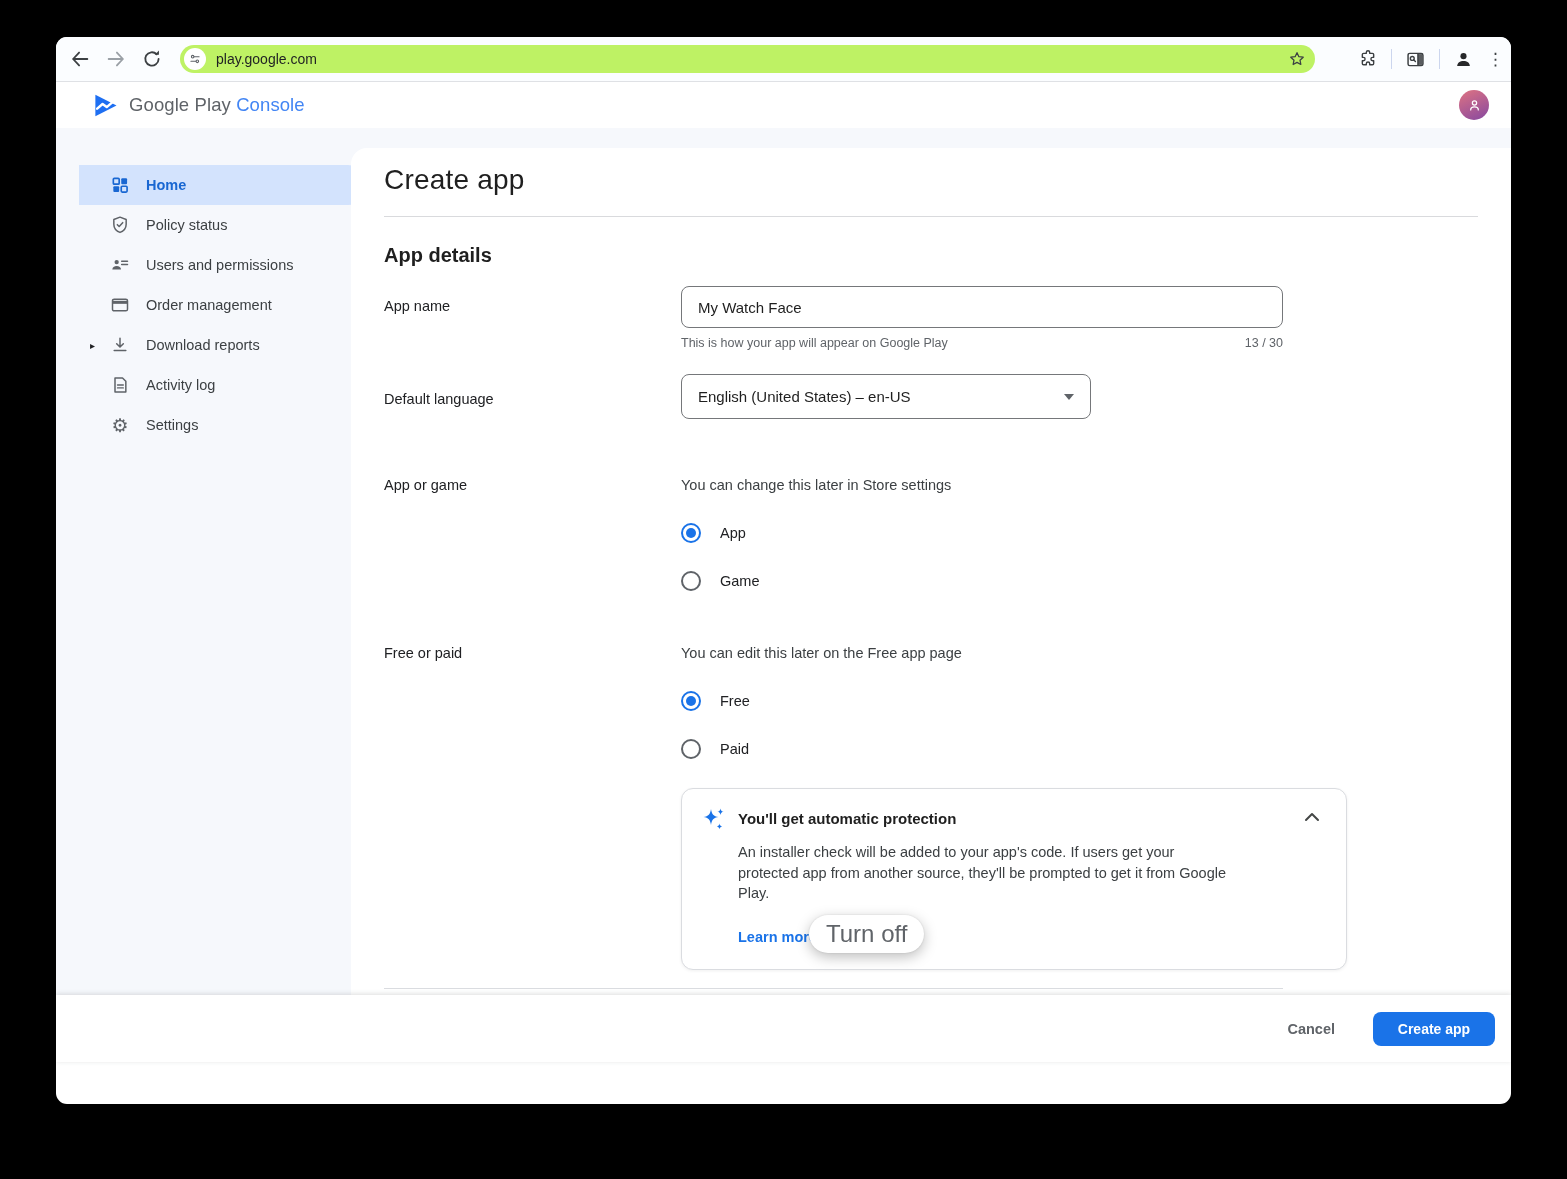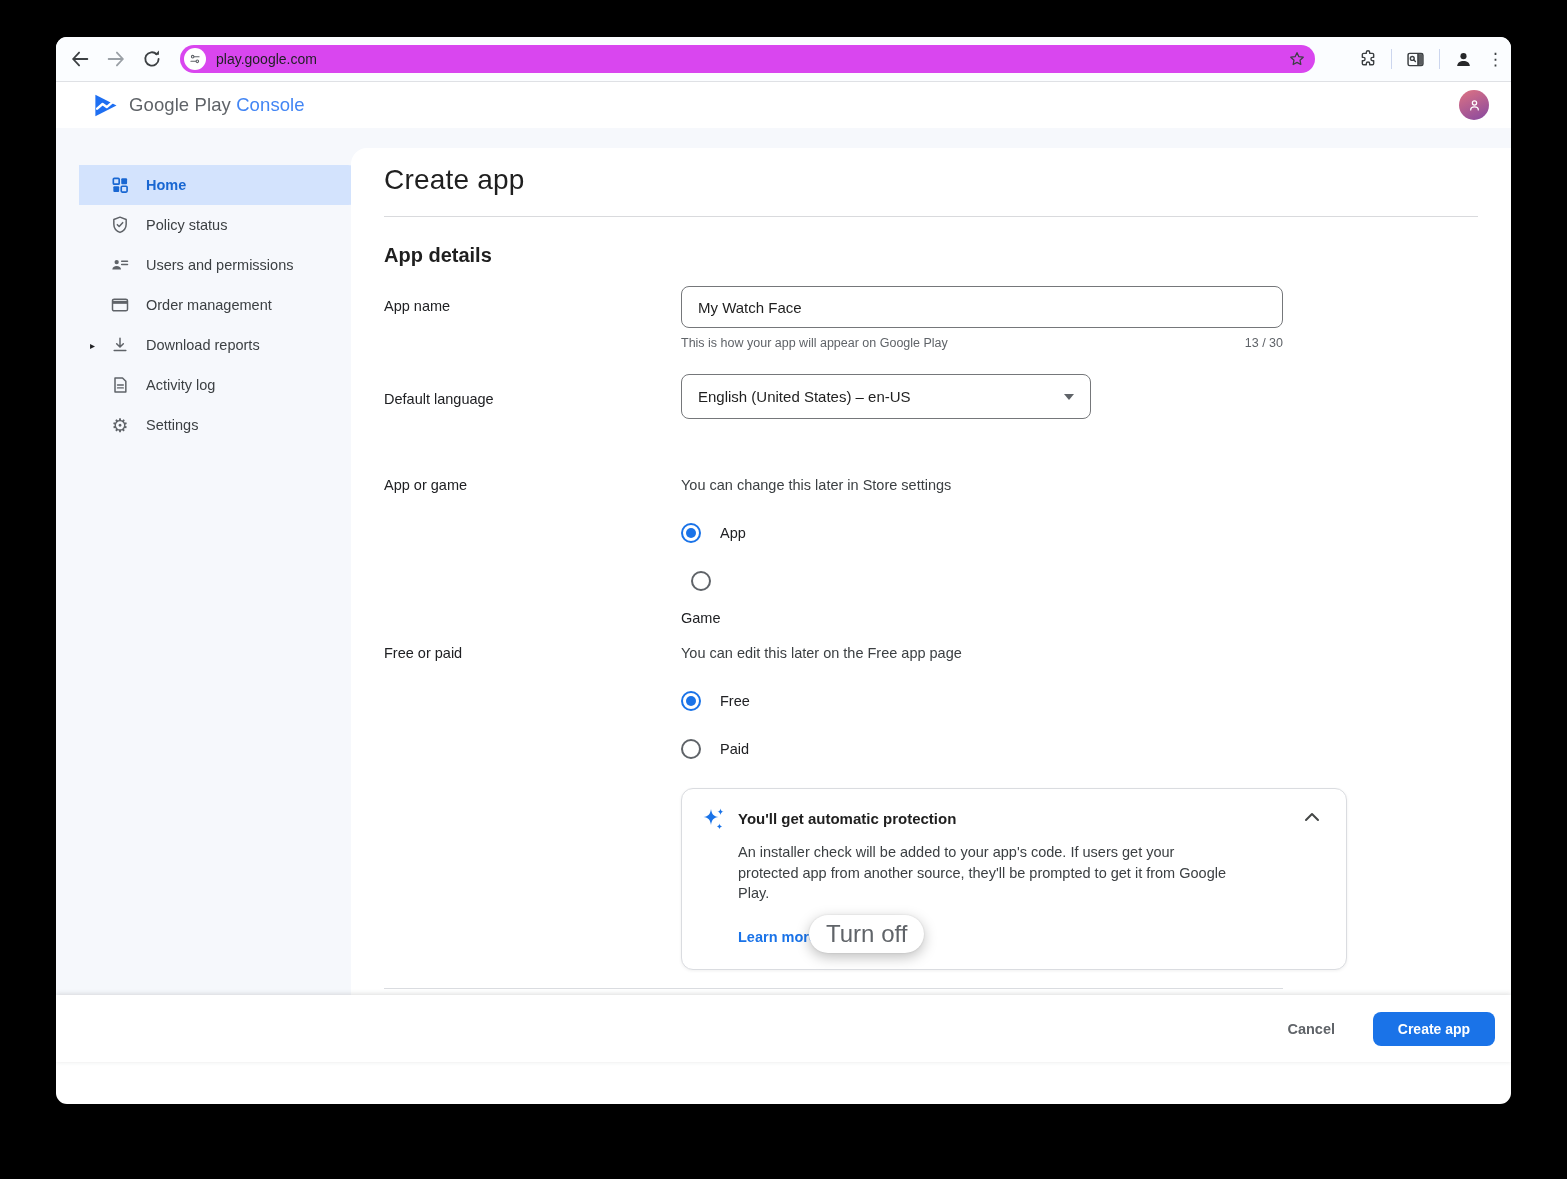--- a/index.html
+++ b/index.html
@@ -20,21 +20,21 @@
   .tab-title { font-size:12.5px; color:#1f2023; margin-left:10px; flex:1; white-space:nowrap; overflow:hidden; }
   .tab-close { width:18px; height:18px; line-height:18px; text-align:center; font-size:12px; color:#46484b; cursor:default; }
   .newtab { position:absolute; left:338px; top:9px; width:30px; height:30px; line-height:28px;
             text-align:center; font-size:20px; color:#3c4043; border-radius:50%; }
   .sparkle-btn { position:absolute; left:1417px; top:9px; width:35px; height:27px; border-radius:9px;
                  background:#eaf0fd; display:flex; align-items:center; justify-content:center;
                  font-size:14px; color:#17181a; }
   .toolbar { height:45px; background:#fbfdff; border-bottom:1px solid #dfe1e5; position:relative; flex:none; }
   .navbtn { position:absolute; top:11px; width:22px; height:22px; }
   .addr { position:absolute; left:124px; top:8px; width:1135px; height:28px; border-radius:14px;
-          background:#d946ef; display:flex; align-items:center; }
+          background:#bef264; display:flex; align-items:center; }
   .site-chip { width:22px; height:22px; border-radius:50%; background:#fff; margin-left:4px;
                display:flex; align-items:center; justify-content:center; }
   .url { font-size:14px; color:#1f2023; margin-left:10px; flex:1; }
   .addr-star { margin-right:9px; }
   .tb-right { position:absolute; right:10px; top:0; height:44px; display:flex; align-items:center; gap:13px; }
   .vsep { width:1px; height:20px; background:#ccd6ee; }
   .overflow-dots { font-size:17px; color:#3c4043; width:14px; text-align:center; }
 
   
   .ph { height:46px; background:#fff; display:flex; align-items:center; padding:0 22px 0 36px; flex:none; }
@@ -279,21 +279,21 @@
           <span>English (United States) – en-US</span>
           <span class="caret"></span>
         </div>
 
         <div class="flabel" style="top:329px;">App or game</div>
         <div class="fhelper-inline" style="top:329px;">You can change this later in Store settings</div>
         <div class="radio-row" style="top:375px;">
           <span class="radio sel"></span>
           <span class="radio-label">App</span>
         </div>
-        <div class="radio-row" style="top:423px;flex-direction:column;">
+        <div class="radio-row" style="top:423px;">
           <span class="radio"></span>
           <span class="radio-label">Game</span>
         </div>
 
         <div class="flabel" style="top:497px;">Free or paid</div>
         <div class="fhelper-inline" style="top:497px;">You can edit this later on the Free app page</div>
         <div class="radio-row" style="top:543px;">
           <span class="radio sel"></span>
           <span class="radio-label">Free</span>
         </div>

